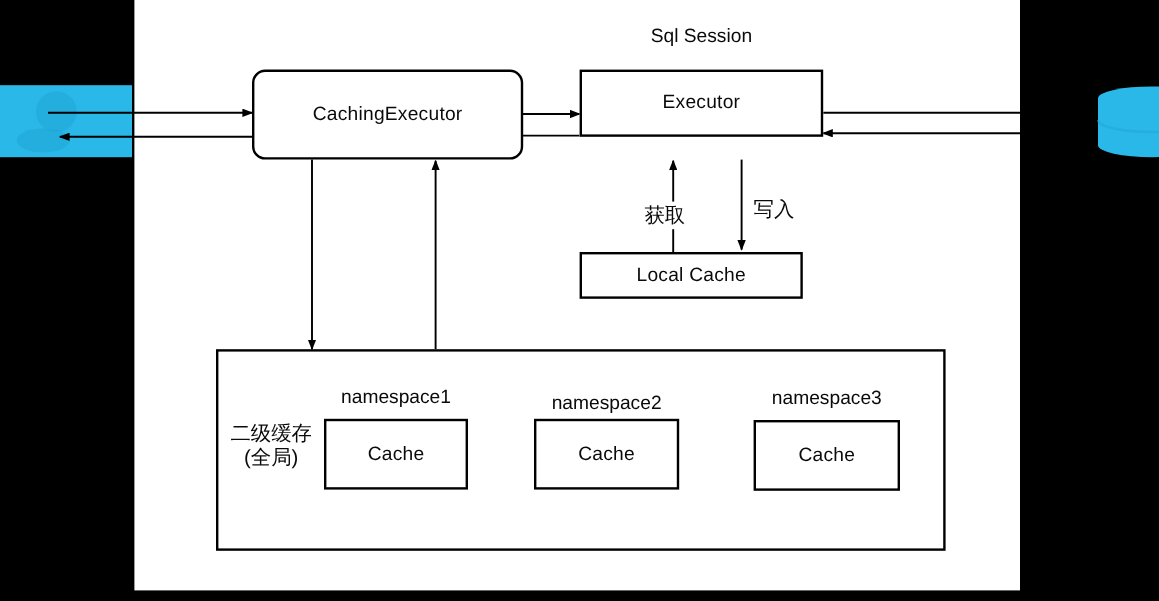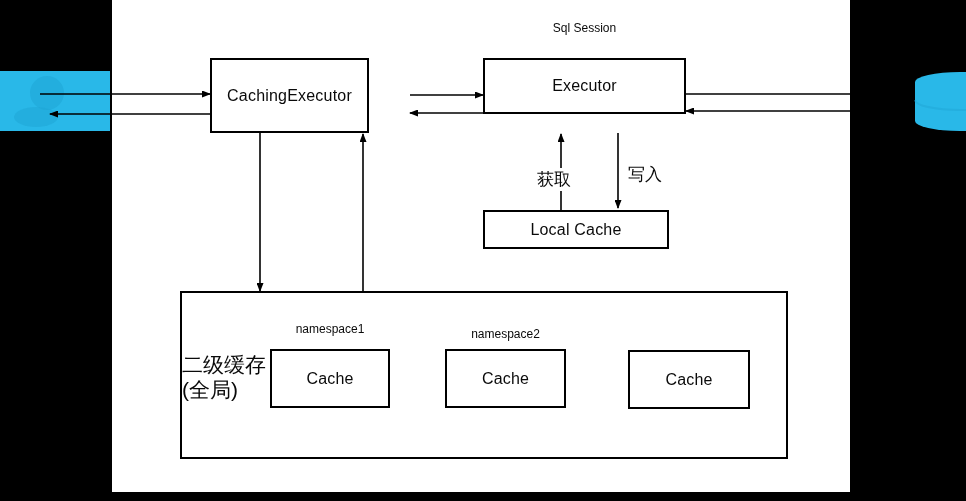--- a/index.html
+++ b/index.html
@@ -3,23 +3,23 @@
 <meta charset="utf-8">
 <style>
   html,body{margin:0;padding:0;background:#000;}
   body{font-family:"Liberation Sans","DejaVu Sans",sans-serif;color:#0a0a0a;}
   .stage{position:relative;width:966px;height:501px;background:#000;overflow:hidden;}
   .panel{position:absolute;left:112px;top:0;width:738px;height:492px;background:#fff;}
   svg.overlay{position:absolute;left:0;top:0;width:966px;height:501px;pointer-events:none;}
   .box{position:absolute;box-sizing:border-box;background:#fff;border:2px solid #000;
        display:flex;align-items:center;justify-content:center;font-size:16px;letter-spacing:0.2px;}
   .bigbox{position:absolute;box-sizing:border-box;border:2px solid #000;background:transparent;}
-  .lbl{position:absolute;text-align:center;font-size:12px;line-height:1.15;}
+  .lbl{position:absolute;text-align:center;font-size:16px;line-height:1.15;}
   .edge-lbl{position:absolute;text-align:left;font-size:17px;background:#fff;padding:0 2px;}
-  .l2-lbl{position:absolute;font-size:21px;line-height:1.2;}
+  .l2-lbl{position:absolute;text-align:center;font-size:17px;line-height:1.2;}
 </style>
 </head>
 <body>
 
 <div class="stage">
 
   <div class="panel"></div>
 
   <svg class="overlay" viewBox="0 0 966 501" xmlns="http://www.w3.org/2000/svg">
     <defs>
@@ -49,21 +49,21 @@
 
     <line x1="260" y1="133" x2="260" y2="291" stroke="#000" stroke-width="1.6" marker-end="url(#ah)"></line>
     <line x1="363" y1="291" x2="363" y2="134" stroke="#000" stroke-width="1.6" marker-end="url(#ah)"></line>
 
     <line x1="561" y1="210" x2="561" y2="134" stroke="#000" stroke-width="1.6" marker-end="url(#ah)"></line>
     <line x1="618" y1="133" x2="618" y2="208" stroke="#000" stroke-width="1.6" marker-end="url(#ah)"></line>
   </svg>
 
   <div class="lbl" style="left:483px;top:22px;width:203px;">Sql Session</div>
 
-  <div class="box" style="left:210px;top:58px;width:159px;height:75px;">
+  <div class="box" style="left:210px;top:58px;width:226px;height:75px;border-radius:11px;">
     <span>CachingExecutor</span>
   </div>
 
   <div class="box" style="left:483px;top:58px;width:203px;height:56px;">
     <span>Executor</span>
   </div>
 
   <div class="box" style="left:483px;top:210px;width:186px;height:39px;">
     <span>Local Cache</span>
   </div>
@@ -81,17 +81,18 @@
   <div class="lbl" style="left:270px;top:323px;width:120px;">namespace1</div>
   <div class="box" style="left:270px;top:349px;width:120px;height:59px;">
     <span>Cache</span>
   </div>
 
   <div class="lbl" style="left:445px;top:328px;width:121px;">namespace2</div>
   <div class="box" style="left:445px;top:349px;width:121px;height:59px;">
     <span>Cache</span>
   </div>
 
+  <div class="lbl" style="left:628px;top:324px;width:122px;">namespace3</div>
   <div class="box" style="left:628px;top:350px;width:122px;height:59px;">
     <span>Cache</span>
   </div>
 
 </div>
 
 </body></html>

